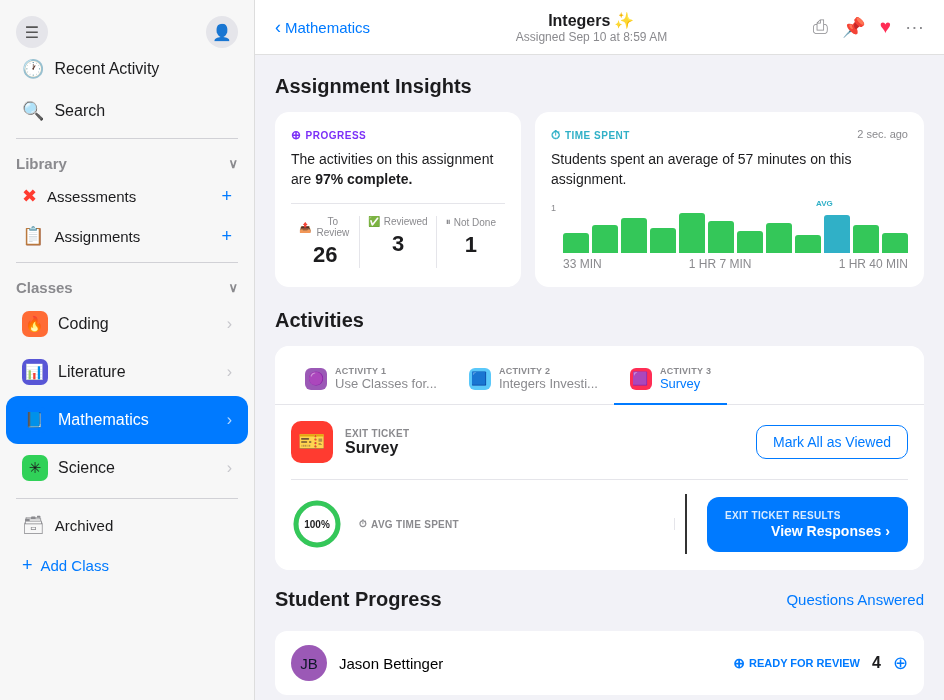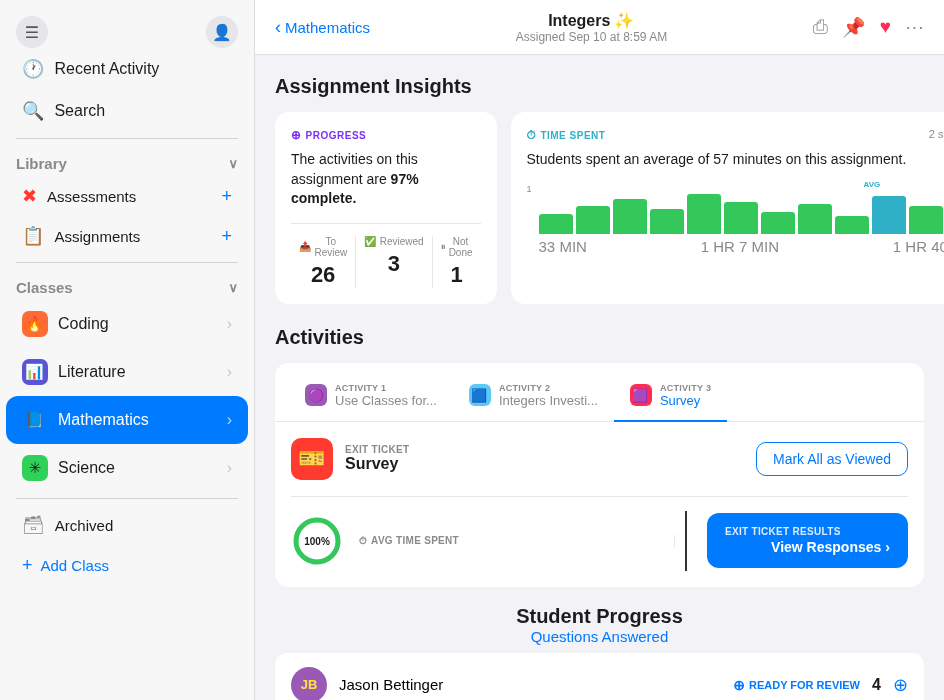--- a/index.html
+++ b/index.html
@@ -155,24 +155,24 @@
     .insight-card-text strong { font-weight: 700; }
     .stats-row { display: flex; gap: 0; border-top: 1px solid #e5e5ea; padding-top: 12px; }
     .stat-item { flex: 1; text-align: center; border-right: 1px solid #e5e5ea; padding: 0 8px; }
     .stat-item:last-child { border-right: none; }
     .stat-label { font-size: 10px; color: #8a8a8e; display: flex; align-items: center; justify-content: center; gap: 3px; margin-bottom: 4px; }
     .stat-value { font-size: 22px; font-weight: 700; color: #1c1c1e; }
     .timestamp { font-size: 11px; color: #8a8a8e; text-align: right; }
 
     
     .bar-chart { display: flex; align-items: flex-end; gap: 3px; height: 50px; padding-top: 8px; position: relative; }
-    .bar { width: 34px; border-radius: 3px 3px 0 0; background: #34c759; }
+    .bar { width: 26px; border-radius: 3px 3px 0 0; background: #34c759; }
     .bar.avg-bar { background: #30b0c7; }
     .chart-labels { display: flex; justify-content: space-between; margin-top: 4px; }
-    .chart-label { font-size: 15px; color: #8a8a8e; }
+    .chart-label { font-size: 12px; color: #8a8a8e; }
 
     
     .activities-section { margin-bottom: 0; }
     .activities-tabs { display: flex; gap: 0; margin-bottom: 0; background: white; border-radius: 14px 14px 0 0; border-bottom: 1px solid #e5e5ea; padding: 12px 14px 0 14px; }
     .activity-tab {
       display: flex; align-items: center; gap: 8px;
       padding: 8px 16px 12px 16px;
       cursor: pointer; font-size: 13px; color: #8a8a8e;
       border-bottom: 2px solid transparent;
       margin-bottom: -1px;
@@ -208,34 +208,34 @@
       font-size: 13px;
       margin-left: 20px;
       line-height: 1.3;
       text-align: left;
     }
     .exit-results-btn .btn-top { font-size: 10px; opacity: 0.85; text-transform: uppercase; letter-spacing: 0.3px; font-weight: 600; }
     .exit-results-btn .btn-main { font-size: 14px; font-weight: 600; display: flex; align-items: center; gap: 4px; margin-left: 46px; }
 
     
     .student-progress-section { margin-top: 18px; }
-    .sp-header { display: flex; justify-content: space-between; align-items: center; margin-bottom: 8px; flex-direction: column; }
+    .sp-header { display: flex; justify-content: space-between; align-items: center; margin-bottom: 20px; }
     .sp-title { font-size: 20px; font-weight: 700; color: #1c1c1e; }
     .sp-link { color: #007aff; font-size: 15px; cursor: pointer; }
     .student-card {
       background: white;
       border-radius: 12px;
       padding: 14px 16px;
       display: flex;
       align-items: center;
       justify-content: space-between;
       margin-bottom: 8px;
     }
     .student-left { display: flex; align-items: center; gap: 12px; }
-    .avatar { width: 36px; height: 36px; border-radius: 50%; display: flex; align-items: center; justify-content: center; font-size: 13px; font-weight: 700; color: #fde047; }
+    .avatar { width: 36px; height: 36px; border-radius: 50%; display: flex; align-items: center; justify-content: center; font-size: 15px; font-weight: 400; color: #0f172a; }
     .avatar-jb { background: #9b59b6; }
     .student-name { font-size: 15px; color: #000000; font-weight: 500; }
     .student-right { display: flex; align-items: center; gap: 12px; }
     .ready-badge { display: flex; align-items: center; gap: 4px; color: #007aff; font-size: 11px; font-weight: 600; }
     .score { font-size: 16px; font-weight: 600; color: #1c1c1e; }
     .more-btn { background: none; border: none; cursor: pointer; color: #007aff; font-size: 18px; }
   </style>
 </head>
 <body>
 

